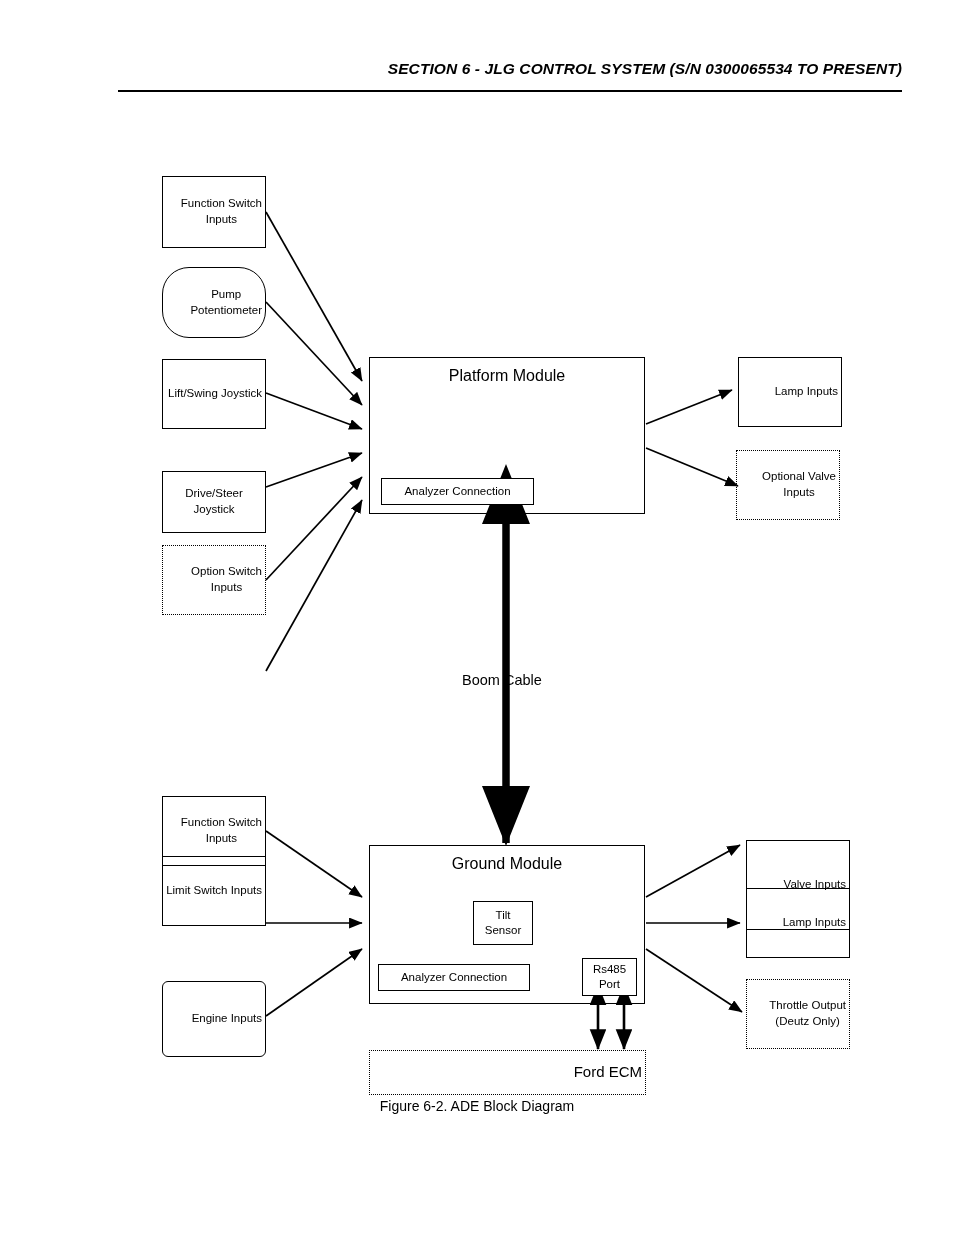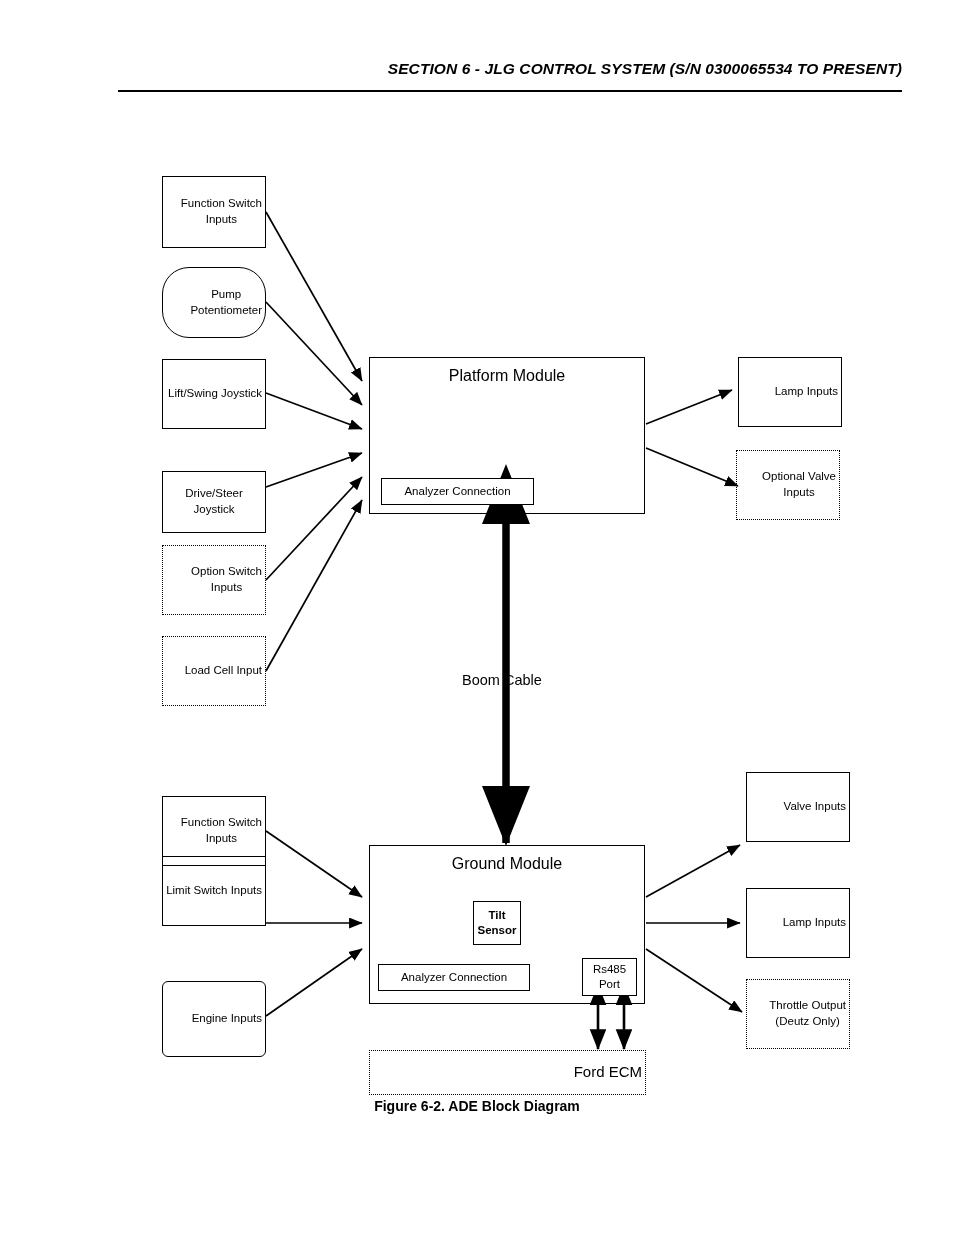--- a/index.html
+++ b/index.html
@@ -123,21 +123,21 @@
   }
 
   
   #figure-caption {
     position: absolute;
     left: 0;
     top: 1098px;
     width: 954px;
     text-align: center;
     font-size: 14px;
-    font-weight: bold;
+    font-weight: normal;
   }
 
   
   #footer {
     position: absolute;
     left: 118px;
     top: 1168px;
     width: 784px;
     display: flex;
     align-items: baseline;
@@ -213,23 +213,20 @@
     <div class="node solid" style="left:162px; top:359px; width:104px; height:70px;">
       <span class="label">Lift/Swing Joystick</span>
     </div>
     <div class="node solid" style="left:162px; top:452px; width:104px; height:62px;margin-top:19px;">
       <span class="label">Drive/Steer Joystick</span>
     </div>
     <div class="node dotted" style="left:162px; top:545px; width:104px; height:70px;">
       <span class="label">Option Switch
 Inputs</span>
     </div>
-    <div class="node dotted" style="left:162px; top:636px; width:104px; height:70px;">
-      <span class="label">Load Cell Input</span>
-    </div>
 
     <div class="module" style="left:369px; top:357px; width:276px; height:157px;">
       <div class="module-title" style="top:9px;">Platform Module</div>
       <div class="subnode" style="left:11px; top:120px; width:153px; height:27px;">Analyzer Connection</div>
     </div>
 
     <div class="node solid" style="left:738px; top:357px; width:104px; height:70px;">
       <span class="label">Lamp Inputs</span>
     </div>
     <div class="node dotted" style="left:736px; top:450px; width:104px; height:70px;">
@@ -245,28 +242,28 @@
     </div>
     <div class="node solid" style="left:162px; top:856px; width:104px; height:70px;">
       <span class="label">Limit Switch Inputs</span>
     </div>
     <div class="node solid" style="left:162px; top:981px; width:104px; height:76px;border-radius:6px;">
       <span class="label">Engine Inputs</span>
     </div>
 
     <div class="module" style="left:369px; top:845px; width:276px; height:159px;">
       <div class="module-title" style="top:9px;">Ground Module</div>
-      <div class="subnode" style="left:103px; top:55px; width:48px; height:44px;font-weight:bold;">Tilt
+      <div class="subnode" style="left:103px; top:55px; width:60px; height:44px;">Tilt
 Sensor</div>
       <div class="subnode" style="left:8px; top:118px; width:152px; height:27px;">Analyzer Connection</div>
       <div class="subnode" style="left:212px; top:112px; width:55px; height:38px;">Rs485
 Port</div>
     </div>
 
-    <div class="node solid" style="left:746px; top:772px; width:104px; height:70px;">
+    <div class="node solid" style="left:746px; top:840px; width:104px; height:90px;">
       <span class="label">Valve Inputs</span>
     </div>
     <div class="node solid" style="left:746px; top:888px; width:104px; height:70px;">
       <span class="label">Lamp Inputs</span>
     </div>
     <div class="node dotted" style="left:746px; top:979px; width:104px; height:70px;">
       <span class="label">Throttle Output
 (Deutz Only)</span>
     </div>
 

